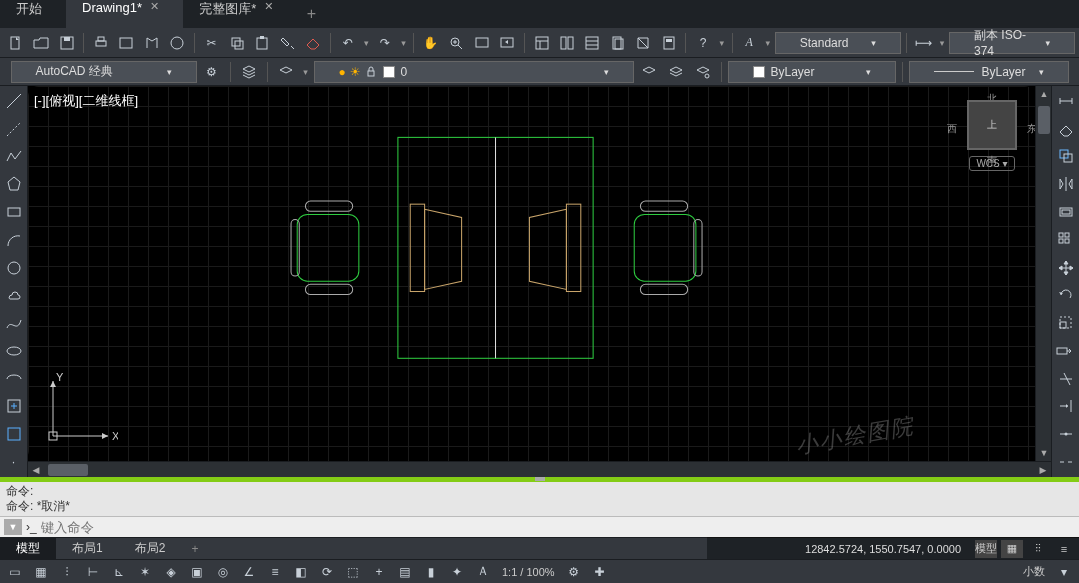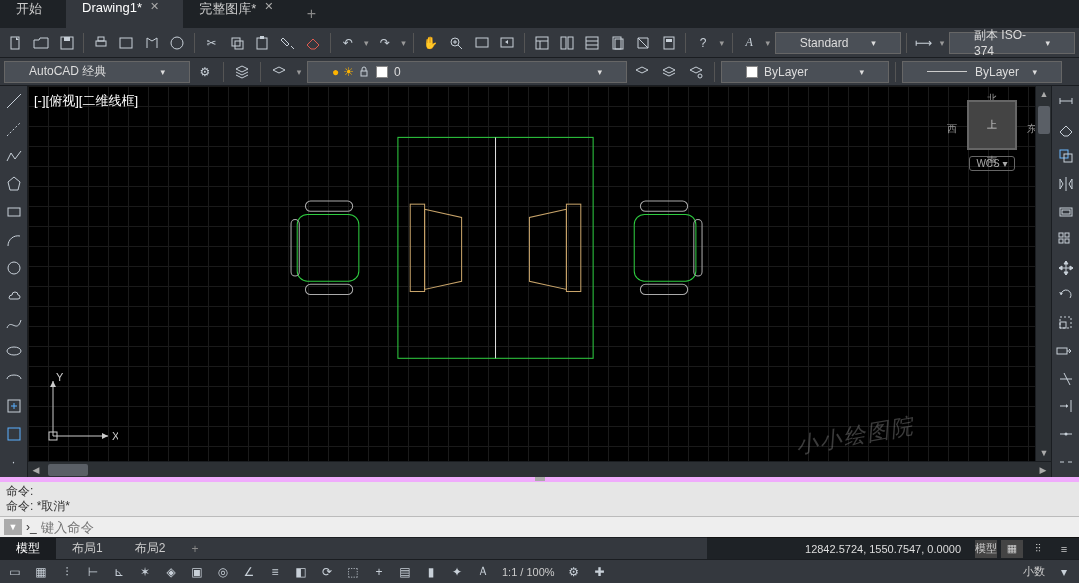--- a/index.html
+++ b/index.html
@@ -14,31 +14,31 @@
 
 
 .toolbar { height: 30px; background: #34383e; display: flex; align-items: center; padding: 0 4px; border-bottom: 1px solid #1a1d21; gap: 2px; }
 .tool-btn { width: 24px; height: 24px; display: flex; align-items: center; justify-content: center; color: #c8d0d8; cursor: pointer; border-radius: 2px; }
 .tool-sep { width: 1px; height: 20px; background: #555; margin: 0 3px; }
 .tool-drop { width: 10px; font-size: 9px; color: #999; display: flex; align-items: center; justify-content: center; cursor: pointer; }
 .combo { background: #4a4f56; border: 1px solid #666; height: 22px; display: flex; align-items: center; padding: 0 24px; color: #ddd; font-size: 12px; }
 .combo-lg { width: 128px; }
 
 
-.toolbar2 { height: 28px; background: #34383e; display: flex; align-items: center; padding: 0 4px; border-bottom: 1px solid #1a1d21; gap: 3px; }
+.toolbar2 { height: 28px; background: #34383e; display: flex; align-items: center; padding: 0 4px; border-bottom: 1px solid #1a1d21; gap: 3px; justify-content: center; }
 
 
 .main { flex: 1; display: flex; min-height: 0; }
 .palette-left { width: 28px; background: #34383e; display: flex; flex-direction: column; align-items: center; padding: 4px 0; gap: 6px; border-right: 1px solid #1a1d21; }
 .palette-left .pbtn { width: 22px; height: 22px; display: flex; align-items: center; justify-content: center; color: #c8d0d8; cursor: pointer; }
 .palette-right { width: 28px; background: #34383e; display: flex; flex-direction: column; align-items: center; padding: 4px 0; gap: 6px; border-left: 1px solid #1a1d21; }
 .palette-right .pbtn { width: 22px; height: 22px; display: flex; align-items: center; justify-content: center; color: #c8d0d8; cursor: pointer; }
 
 .canvas-wrap { flex: 1; display: flex; flex-direction: column; background: #000; position: relative; }
-.canvas { flex: 1; position: relative; overflow: hidden; }
+.canvas { flex: 1; position: relative; overflow: hidden; border-radius: 11px; }
 .grid-bg { position: absolute; inset: 0; background-size: 20px 20px; background-image:
   linear-gradient(#1a1a1a 1px, transparent 1px),
   linear-gradient(90deg, #1a1a1a 1px, transparent 1px); }
 .view-label { position: absolute; top: 6px; left: 6px; color: #fff; font-size: 13px; }
 .scrollbar-v { width: 16px; background: #2c3034; border-left: 1px solid #1a1d21; position: relative; }
 .scrollbar-v .thumb { position: absolute; top: 20px; left: 2px; width: 12px; height: 28px; background: #5a5f66; border-radius: 2px; }
 .scrollbar-v .arrow { position: absolute; left: 0; width: 16px; height: 16px; display: flex; align-items:center; justify-content:center; color:#aaa; font-size:9px; cursor:pointer; }
 .scrollbar-h { height: 16px; background: #2c3034; border-top: 1px solid #1a1d21; position: relative; }
 .scrollbar-h .thumb { position: absolute; left: 20px; top: 2px; height: 12px; width: 40px; background: #5a5f66; border-radius: 2px; }
 .scrollbar-h .arrow { position: absolute; top: 0; width: 16px; height: 16px; display:flex; align-items:center; justify-content:center; color:#aaa; font-size:9px; cursor:pointer; }
@@ -49,21 +49,21 @@
 .nav-cube .dir { position:absolute; font-size:10px; color:#999; }
 
 .watermark { position: absolute; right: 120px; bottom: 10px; color: rgba(170,170,170,.35); font-size: 22px; transform: rotate(-10deg); font-style: italic; letter-spacing: 2px; }
 
 .ucs-icon { position: absolute; left: 10px; bottom: 10px; }
 
 
 .dwg { position:absolute; inset:0; }
 
 
-.cmd-area { background: #f0abfc; color: #333; font-size: 12px; }
+.cmd-area { background: #84cc16; color: #333; font-size: 12px; }
 .cmd-hist { padding: 2px 6px; border-bottom: 1px solid #bbb; background:#e6e6e6; line-height:15px; }
 .cmd-line { display: flex; align-items: center; padding: 2px 4px; background:#eee; }
 .cmd-line .handle { width:18px; height:16px; background:#aaa; display:flex; align-items:center; justify-content:center; margin-right:4px; font-size:9px; color:#fff; cursor:pointer; }
 .cmd-input { flex:1; border:none; background:transparent; color:#666; outline:none; }
 
 
 .layout-tabs { height: 22px; background: #34383e; display: flex; align-items: center; border-top:1px solid #1a1d21; }
 .ltab { padding: 0 16px; height:100%; display:flex; align-items:center; color:#ccc; cursor:pointer; font-size:12px; }
 .ltab.active { background: #1a1d21; color:#fff; }
 .ltab-add { padding:0 10px; color:#888; cursor:pointer; }

